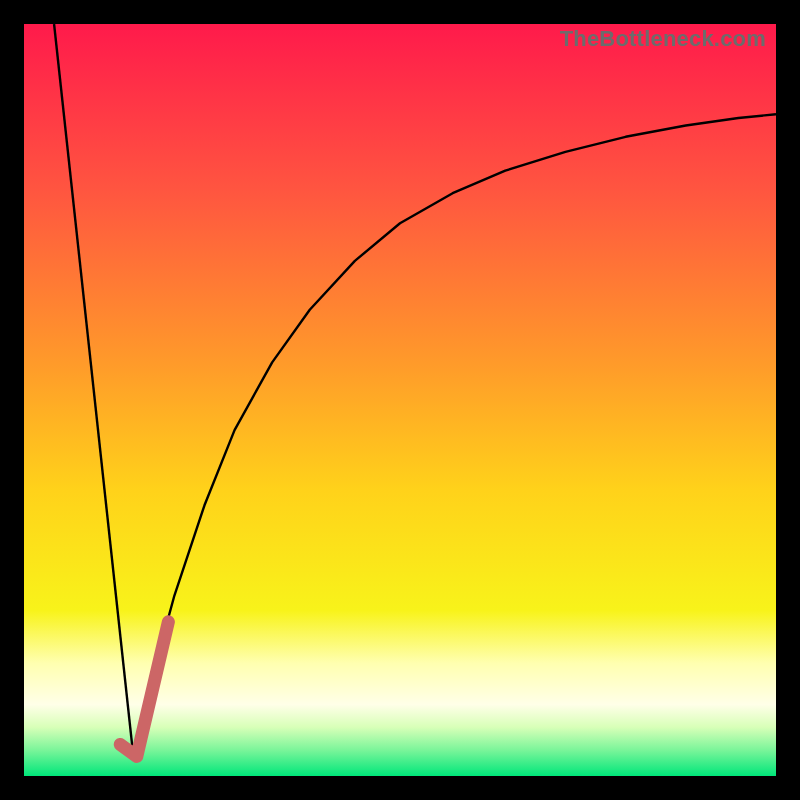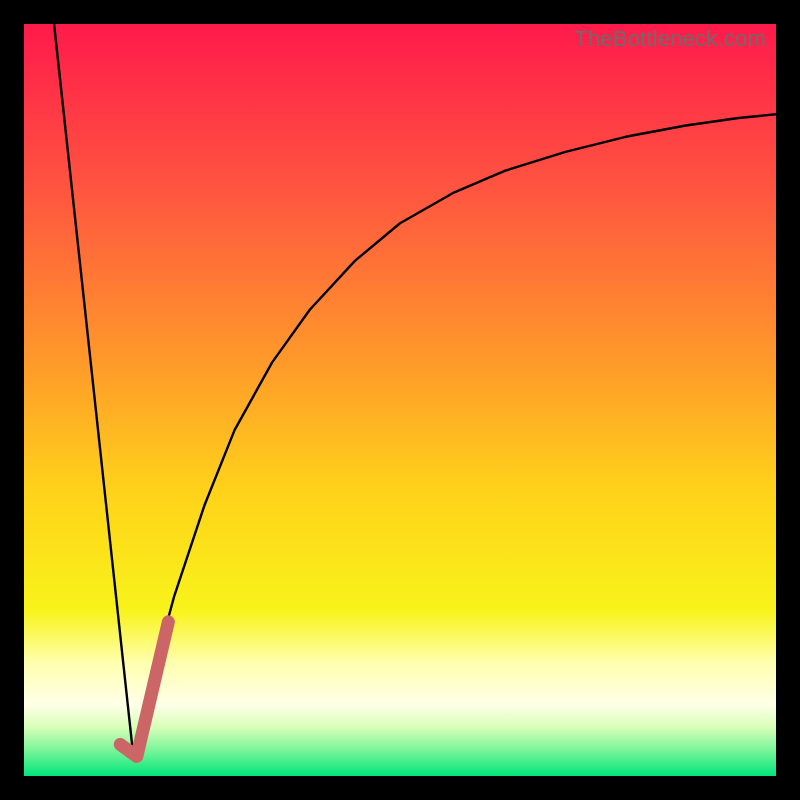--- a/index.html
+++ b/index.html
@@ -29,21 +29,21 @@
   .gradient {
     position: absolute;
     inset: 0;
   }
   .watermark {
     position: absolute;
     top: 2px;
     right: 10px;
     font-family: Arial, Helvetica, sans-serif;
     font-size: 22px;
-    font-weight: 400;
+    font-weight: 700;
     color: #6c6c6c;
     letter-spacing: 0.2px;
   }
   svg.curves {
     position: absolute;
     inset: 0;
   }
 </style>
 </head>
 <body>

